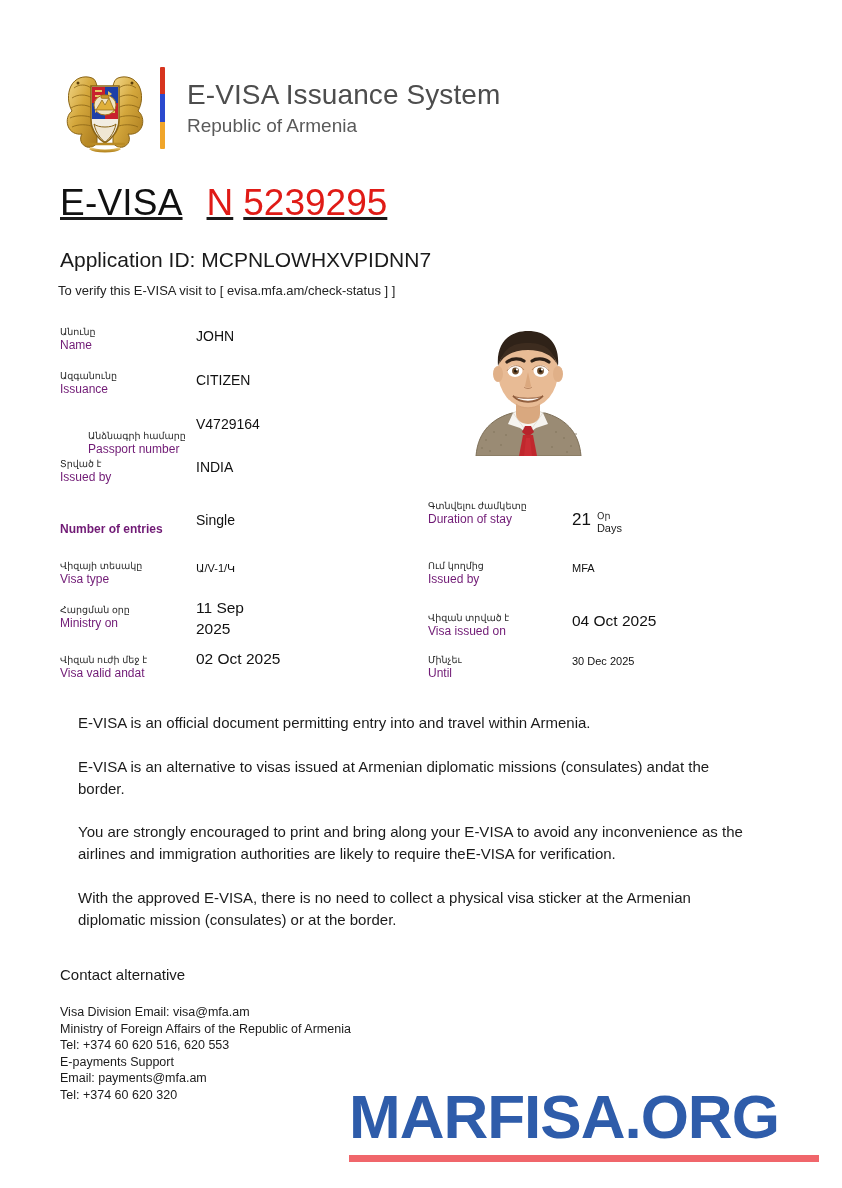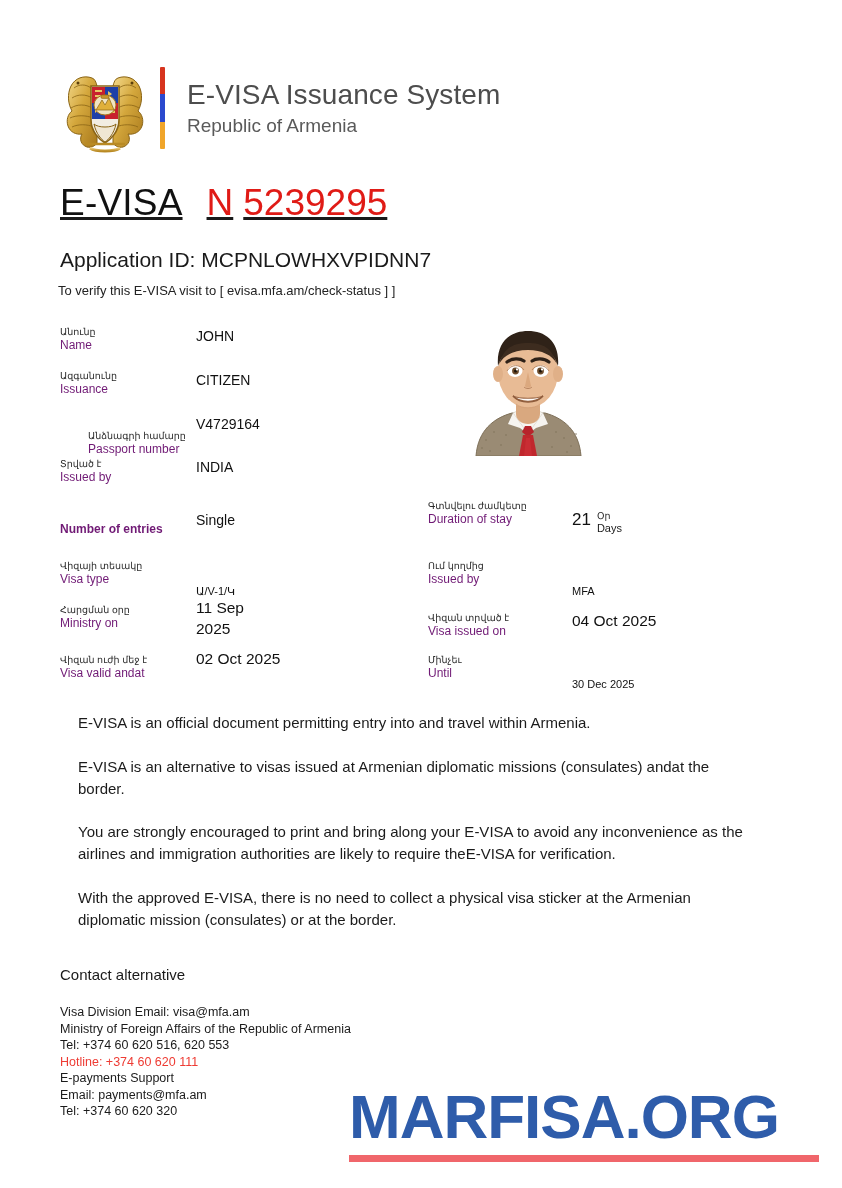--- a/index.html
+++ b/index.html
@@ -136,21 +136,21 @@
     color: #701a75;
     line-height: 1.3;
     white-space: nowrap;
   }
   .val {
     position: absolute;
     font-size: 14px;
     color: #111;
     white-space: nowrap;
   }
-  .val.small { font-size: 11px; margin-top: 23px; }
+  .val.small { font-size: 11px; }
   .val.big { font-size: 15.5px; }
   .val.wrap { white-space: normal; line-height: 1.35; }
 
   .dur-val {
     position: absolute;
     display: flex;
     align-items: baseline;
   }
   .dur-num { font-size: 17px; color: #111; }
   .dur-unit {
@@ -456,21 +456,20 @@
     <p>E-VISA is an alternative to visas issued at Armenian diplomatic missions (consulates) andat the border.</p>
     <p>You are strongly encouraged to print and bring along your E-VISA to avoid any inconvenience as the airlines and immigration authorities are likely to require theE-VISA for verification.</p>
     <p>With the approved E-VISA, there is no need to collect a physical visa sticker at the Armenian diplomatic mission (consulates) or at the border.</p>
   </div>
 
   <div class="contact-title">Contact alternative</div>
   <div class="contact-block">
     <div>Visa Division Email: visa@mfa.am</div>
     <div>Ministry of Foreign Affairs of the Republic of Armenia</div>
     <div>Tel: +374 60 620 516, 620 553</div>
-    <div class="hotline">Hotline: +374 60 620 111</div>
     <div>E-payments Support</div>
     <div>Email: payments@mfa.am</div>
     <div>Tel: +374 60 620 320</div>
   </div>
 
   <div class="watermark">
     <div class="wm-text">MARFISA.ORG</div>
     <div class="wm-bar"></div>
   </div>
 

